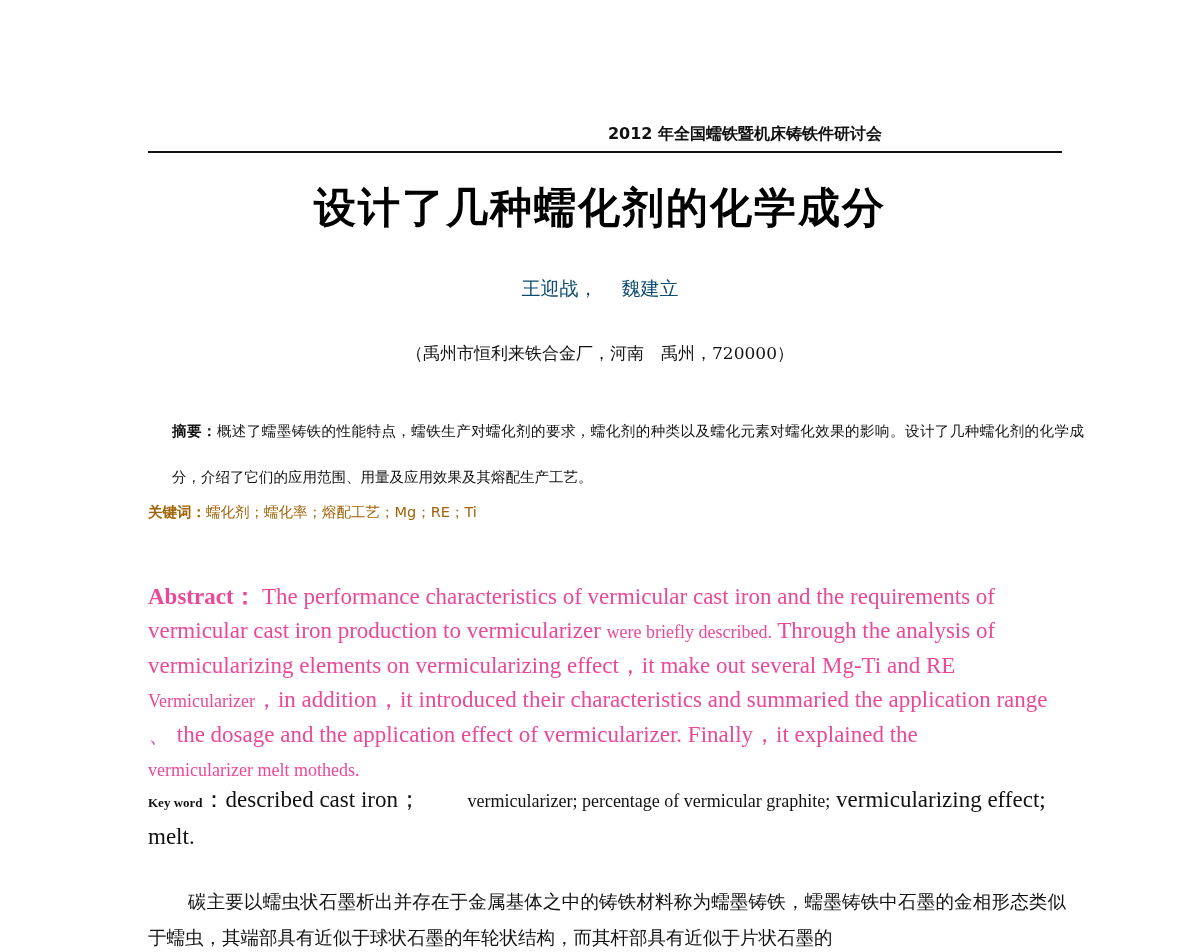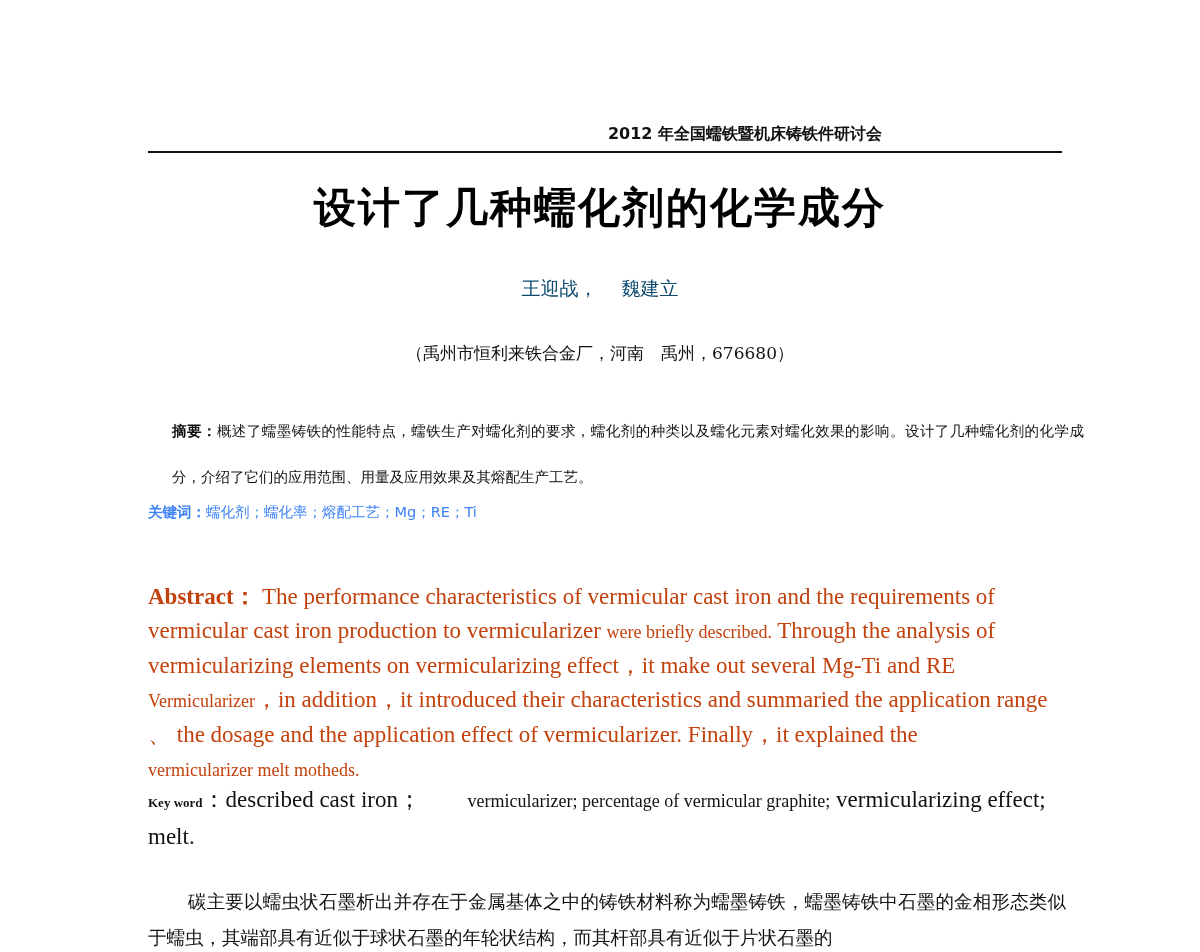--- a/index.html
+++ b/index.html
@@ -30,27 +30,27 @@
   }
 
   .cn-abstract {
     position: absolute; left: 148px; top: 408px; width: 912px;
     font-family: "DejaVu Sans", sans-serif; font-size: 14.5px; line-height: 46px;
     color: #111; text-align: justify; margin-left: 24px;
   }
   .cn-abstract .label { font-weight: bold; }
   .cn-keywords {
     position: absolute; left: 148px; top: 503px; width: 912px;
-    font-family: "DejaVu Sans", sans-serif; font-size: 14.5px; color: #3b82f6;
+    font-family: "DejaVu Sans", sans-serif; font-size: 14.5px; color: #a16207;
   }
   .cn-keywords .label { font-weight: bold; }
 
   .en-abstract {
     position: absolute; left: 148px; top: 580px; width: 920px;
-    font-family: "Liberation Serif", serif; font-size: 23px; line-height: 34px; color: #c2410c;
+    font-family: "Liberation Serif", serif; font-size: 23px; line-height: 34px; color: #ec4899;
     text-align: left;
   }
   .en-abstract .label { font-weight: bold; }
   .en-abstract .small { font-size: 18px; }
 
   .en-keywords {
     position: absolute; left: 148px; top: 783px; width: 920px;
     font-family: "Liberation Serif", serif; font-size: 23px; line-height: 34px; color: #111;
   }
   .en-keywords .label { font-weight: bold; font-size: 13px; }
@@ -70,21 +70,21 @@
   <div class="running-header">2012 年全国蠕铁暨机床铸铁件研讨会</div>
   <div class="header-rule"></div>
 
   <div class="title">设计了几种蠕化剂的化学成分</div>
 
   <div class="authors">
     <span>王迎战，</span>
     <span>魏建立</span>
   </div>
 
-  <div class="affiliation">（禹州市恒利来铁合金厂，河南　禹州，676680）</div>
+  <div class="affiliation">（禹州市恒利来铁合金厂，河南　禹州，720000）</div>
 
   <div class="cn-abstract">
     <span class="label">摘要：</span><span>概述了蠕墨铸铁的性能特点，蠕铁生产对蠕化剂的要求，蠕化剂的种类以及蠕化元素对蠕化效果的影响。设计了几种蠕化剂的化学成分，介绍了它们的应用范围、用量及应用效果及其熔配生产工艺。</span>
   </div>
 
   <div class="cn-keywords">
     <span class="label">关键词：</span><span>蠕化剂；蠕化率；熔配工艺；Mg；RE；Ti</span>
   </div>
 
   <div class="en-abstract">

